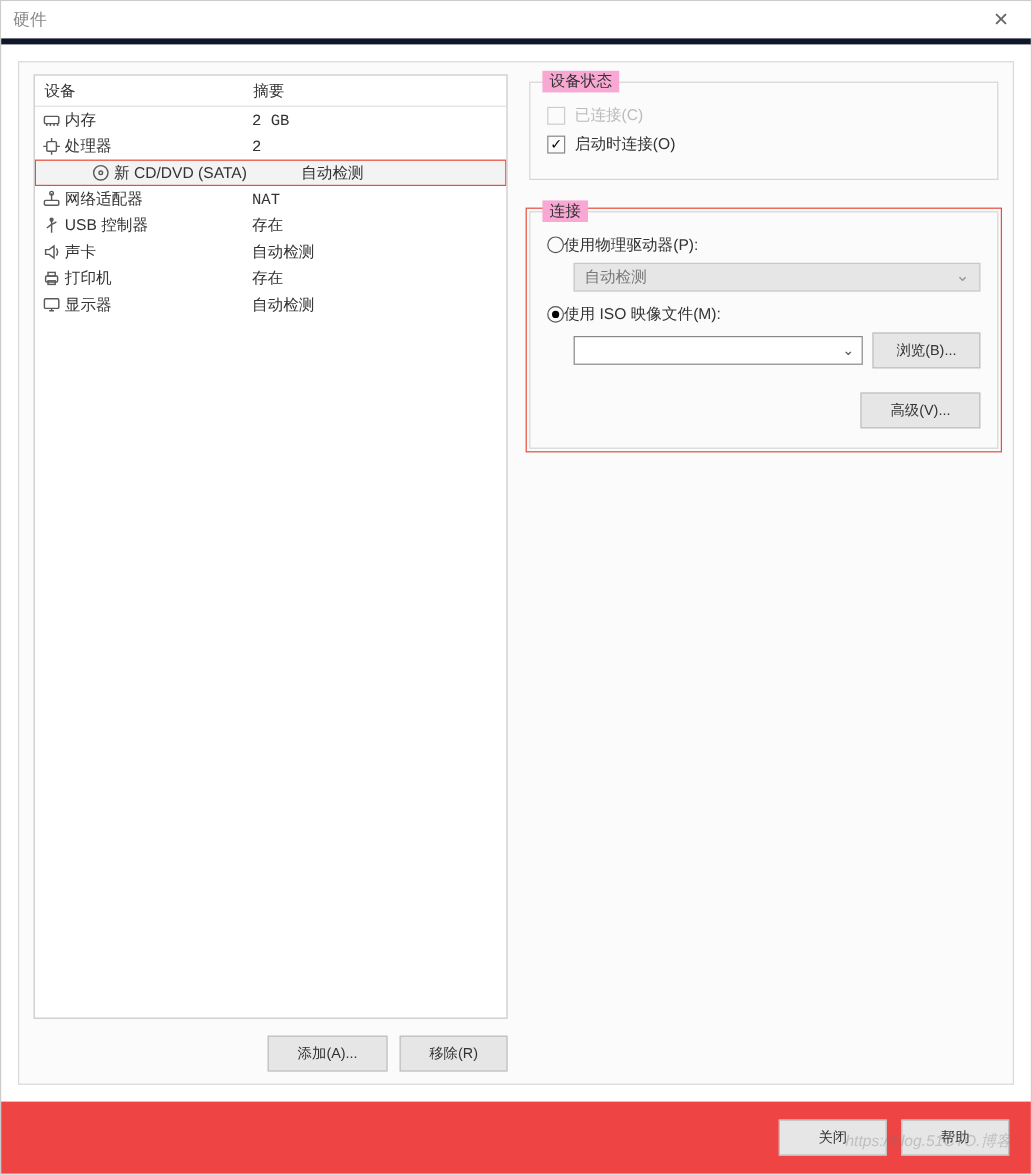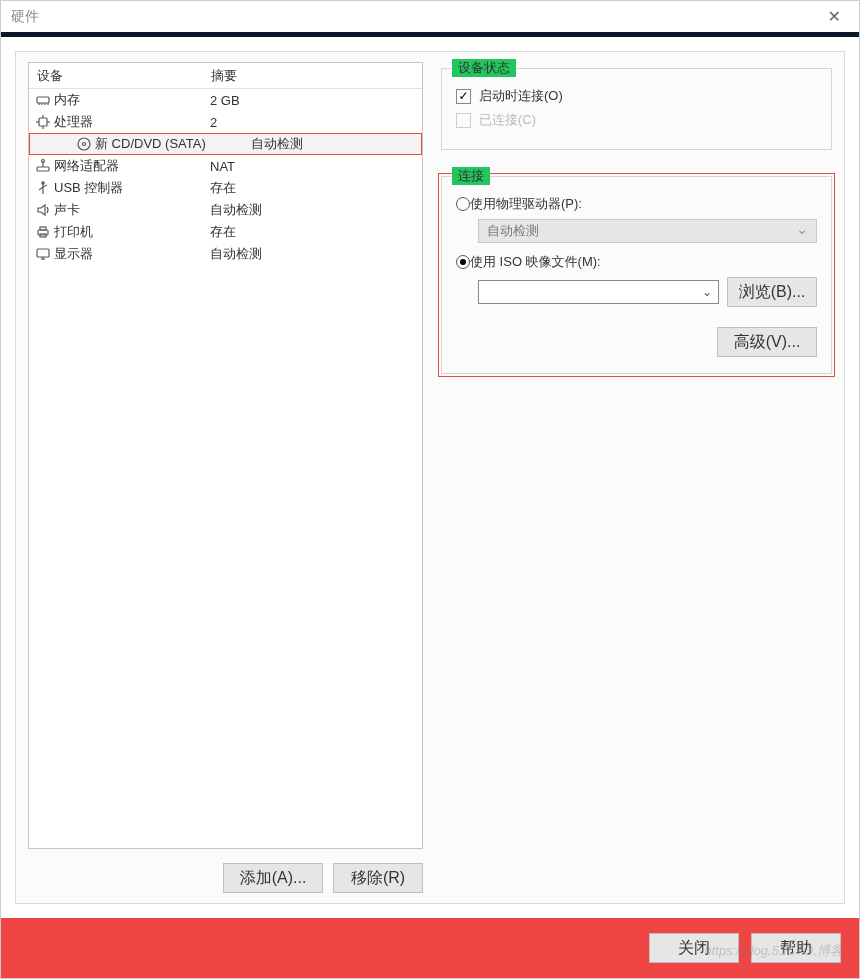--- a/index.html
+++ b/index.html
@@ -64,21 +64,21 @@
   .dev-header .col-summary { flex:1; padding-left: 2px; }
   .dev-row {
     display: flex;
     align-items: center;
     height: 22px;
     padding-left: 3px;
     cursor: default;
   }
   .dev-row .icon-cell { width: 22px; display:flex; align-items:center; justify-content:center; }
   .dev-row .name-cell { width: 154px; }
-  .dev-row .summary-cell { flex:1; padding-left: 2px; }
+  .dev-row .summary-cell { flex:1; padding-left: 2px; font-family: Liberation Mono, monospace; }
   .dev-row.selected {
     background: #f3f3f3;
     outline: 1px solid #e74c3c;
     outline-offset: -1px;
     padding-left: 44px;
   }
   .dev-icon {
     width: 16px; height: 16px;
     fill: none;
     stroke: #5a5a5a;
@@ -93,40 +93,40 @@
     display: flex;
     justify-content: flex-end;
     gap: 10px;
   }
   .btn {
     min-width: 90px;
     height: 30px;
     padding: 0 4px;
     background: #e6e6e6;
     border: 1px solid #bfbfbf;
-    font-size: 16px;
+    font-size: 12px;
     color: #333;
     cursor: default;
     display: inline-flex;
     align-items: center;
     justify-content: center;
   }
   .btn.wide { min-width: 100px; }
   
   .groupbox {
     position: relative;
     border: 1px solid #d6d6d6;
     padding: 12px 14px 14px 14px;
     margin-top: 6px;
   }
   .groupbox-legend {
     position: absolute;
     top: -10px;
     left: 10px;
-    background: #22c55e;
+    background: #f9a8d4;
     padding: 0 6px;
     font-size: 13px;
     color: #333;
   }
   .chk-row {
     display: flex;
     align-items: center;
     gap: 8px;
     margin: 6px 0;
     cursor: default;
@@ -351,27 +351,27 @@
               </div>
             </div>
         </div>
 
         <div class="right-col">
 
           <div class="groupbox">
             <span class="groupbox-legend">设备状态</span>
 
             <div class="chk-row">
+              <span class="chk-box disabled" id="chk-connected"></span>
+              <span class="chk-label disabled">已连接(C)</span>
+            </div>
+
+            <div class="chk-row">
               <span class="chk-box checked" id="chk-poweron"></span>
               <span class="chk-label">启动时连接(O)</span>
-            </div>
-
-            <div class="chk-row">
-              <span class="chk-box disabled" id="chk-connected"></span>
-              <span class="chk-label disabled">已连接(C)</span>
             </div>
           </div>
 
           <div class="groupbox highlight-box" style="padding-bottom:16px;">
             <span class="groupbox-legend">连接</span>
 
             <div class="radio-row">
               <span class="radio"></span>
               <span>使用物理驱动器(P):</span>
             </div>

